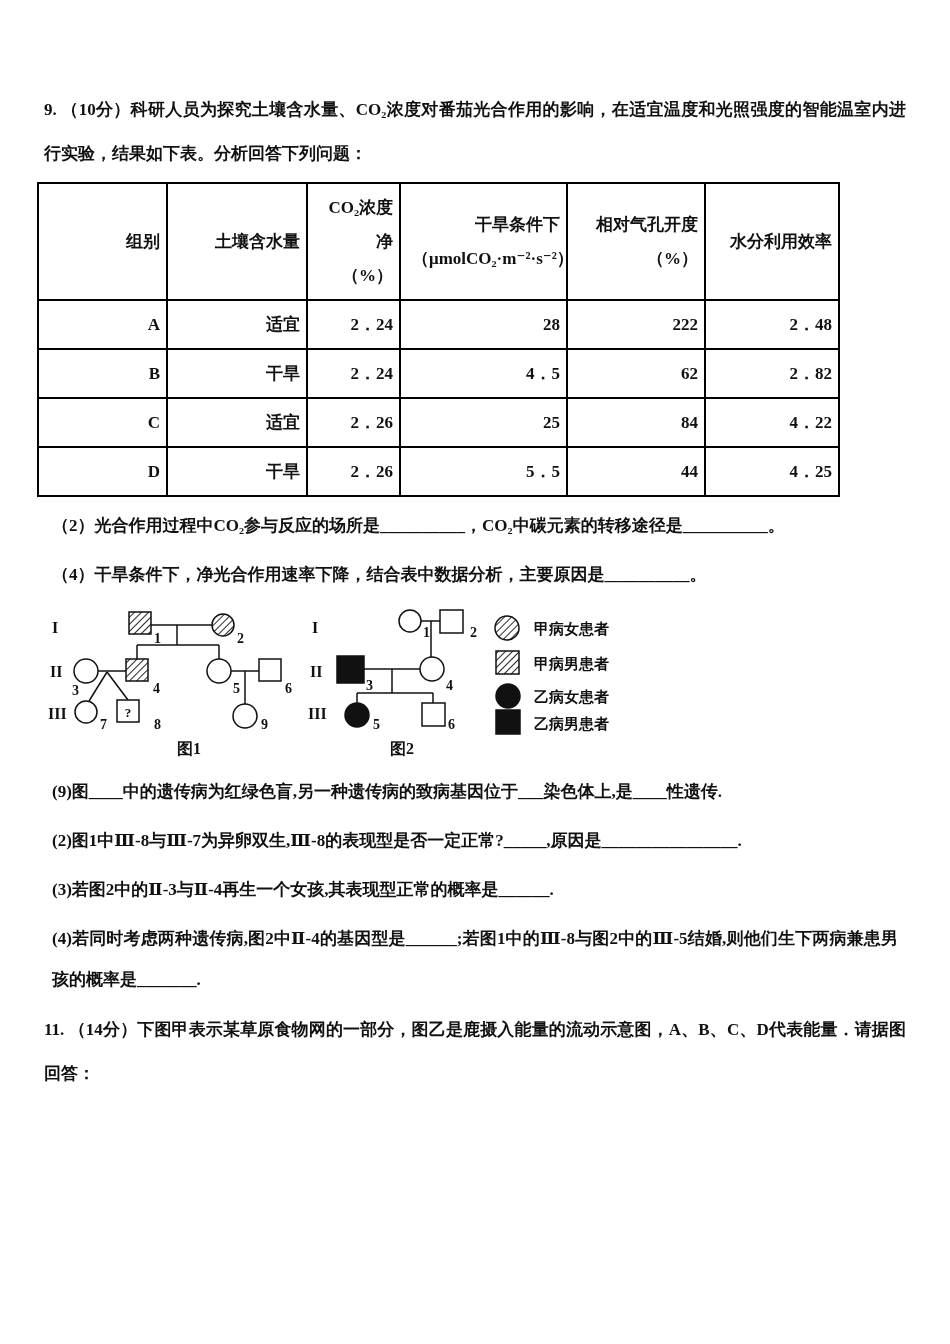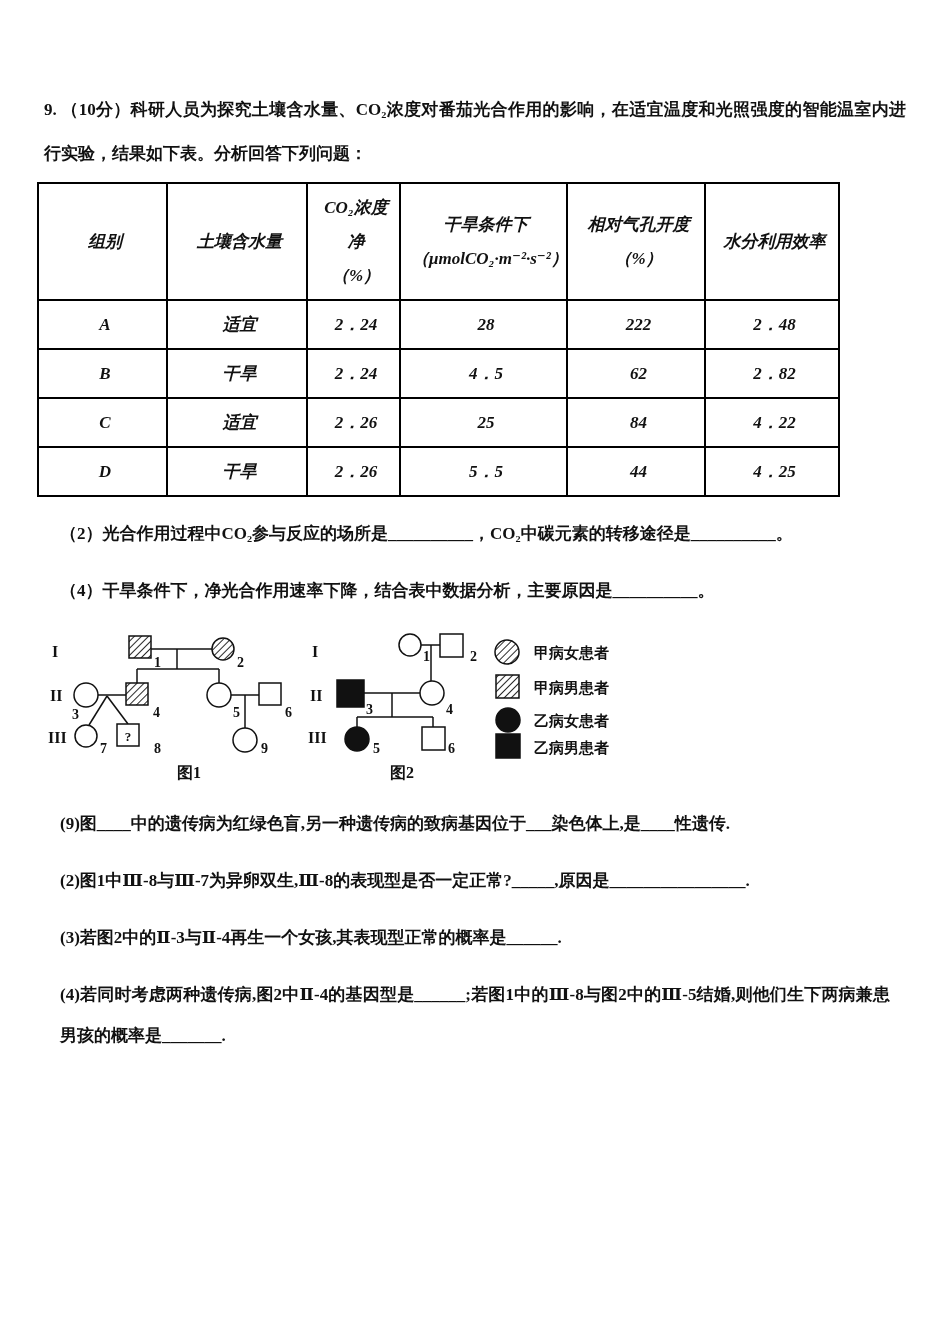--- a/index.html
+++ b/index.html
@@ -17,37 +17,36 @@
   .para{
     font-size:17px;
     line-height:44px;
     text-align:justify;
     margin:0;
   }
   .sub{
     font-size:17px;
     line-height:41px;
     text-align:justify;
-    margin:16px;
+    margin:8px;
   }
   table.qtable{
     border-collapse:collapse;
     table-layout:fixed;
     width:801px;
     margin:6px 0 4px -7px;
     font-size:17px;
   }
   table.qtable th, table.qtable td{
     border:2px solid #000;
-    text-align:center;
+    text-align:right;
     vertical-align:middle;
     padding:4px 6px 4px 11px;
     font-weight:bold;
     overflow:hidden;
-    font-style:italic;
   }
   table.qtable th{
     height:107px;
     white-space:pre-line;
     line-height:34px;
     font-weight:bold;
   }
   table.qtable td{ height:39px; }
   .figures{ height:160px; margin:4px 0 2px 0; }
   .figures svg{ display:block; }
@@ -228,14 +227,15 @@
         <text x="490" y="126" font-size="15">乙病男患者</text>
       </g>
     </svg>
   </div>
 
   <p class="sub">(9)图____中的遗传病为红绿色盲,另一种遗传病的致病基因位于___染色体上,是____性遗传.</p>
   <p class="sub">(2)图1中Ⅲ-8与Ⅲ-7为异卵双生,Ⅲ-8的表现型是否一定正常?_____,原因是________________.</p>
   <p class="sub">(3)若图2中的Ⅱ-3与Ⅱ-4再生一个女孩,其表现型正常的概率是______.</p>
   <p class="sub">(4)若同时考虑两种遗传病,图2中Ⅱ-4的基因型是______;若图1中的Ⅲ-8与图2中的Ⅲ-5结婚,则他们生下两病兼患男孩的概率是_______.</p>
 
+  <p class="para">11. （14分）下图甲表示某草原食物网的一部分，图乙是鹿摄入能量的流动示意图，A、B、C、D代表能量．请据图回答：</p>
 
 </div>
 
 </body></html>

